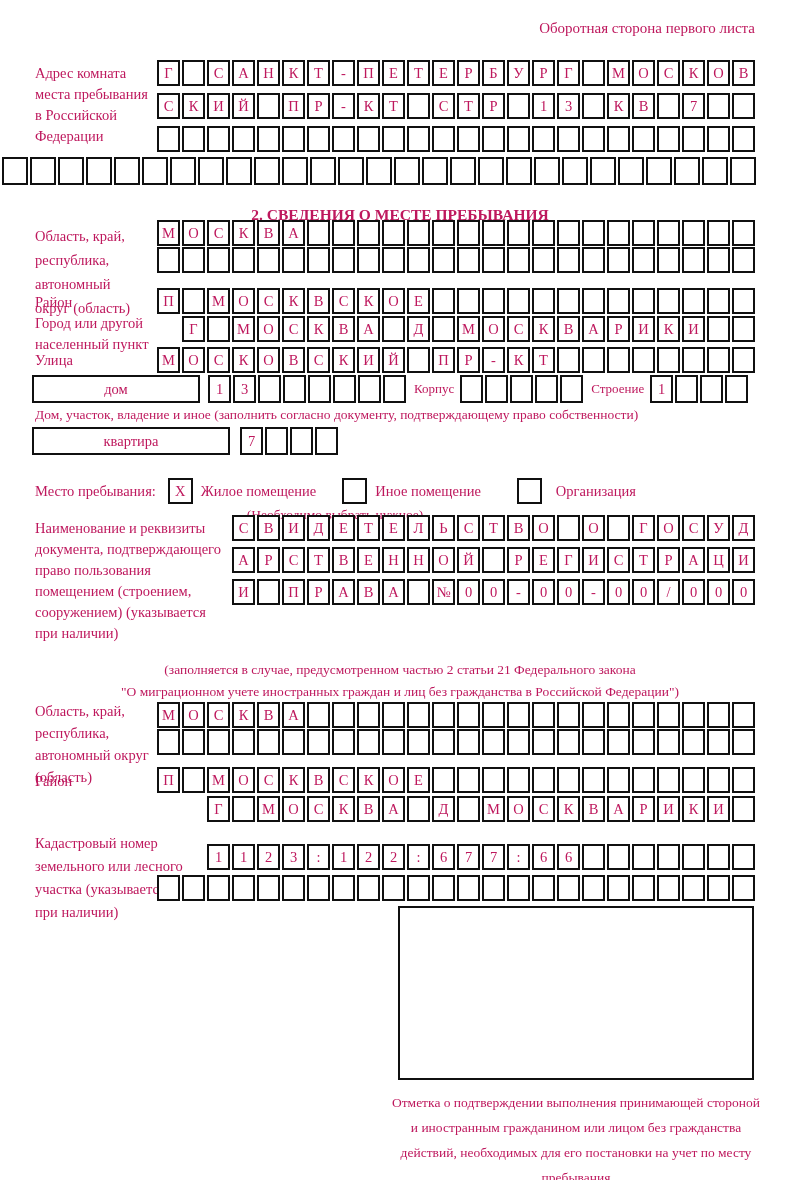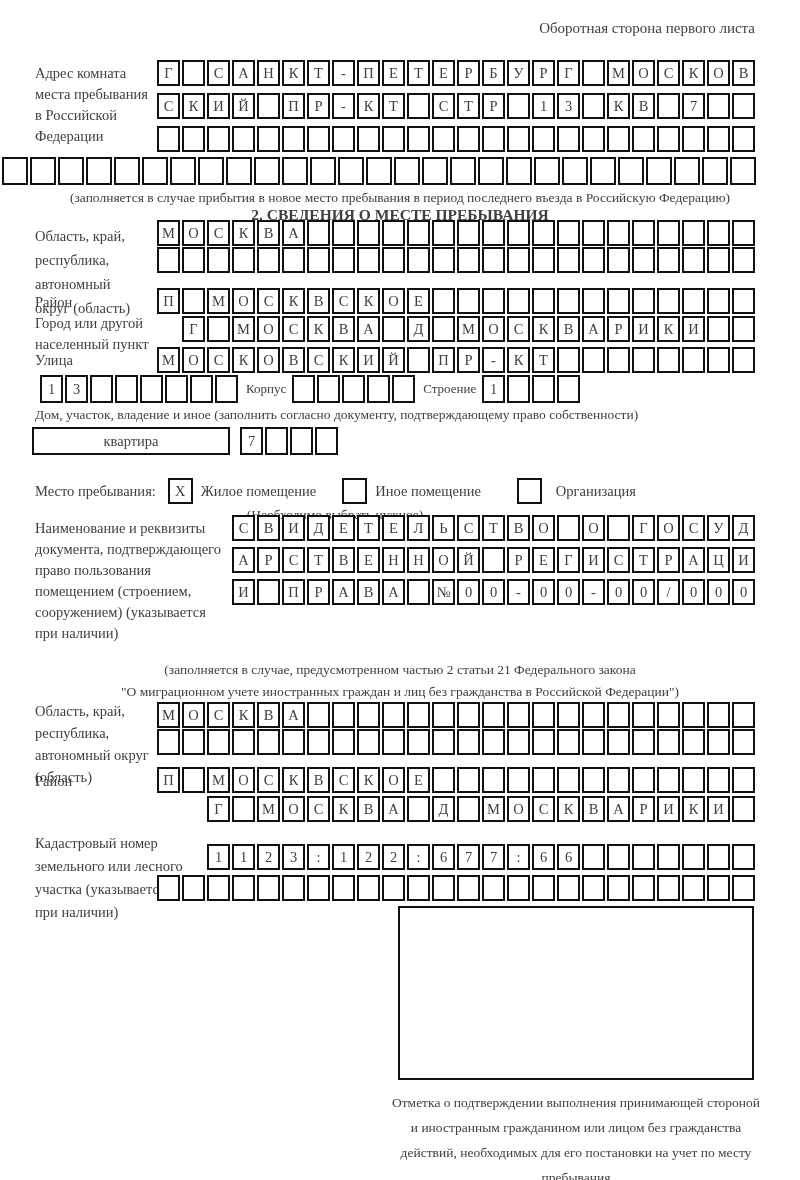--- a/index.html
+++ b/index.html
@@ -1,16 +1,16 @@
 <!DOCTYPE html>
 <html><head>
 <meta charset="utf-8">
 <style>
   html,body{margin:0;padding:0;background:#fff;}
-  #page{position:relative;width:800px;height:1180px;background:#fff;color:#404040;
+  #page{position:relative;width:800px;height:1180px;background:#fff;color:#be185d;
         font-family:"Liberation Serif","DejaVu Serif",serif;overflow:hidden;}
   .lbl{position:absolute;left:35px;font-size:14.5px;line-height:21px;white-space:pre-line;}
   .cap{position:absolute;font-size:13.5px;}
   .center{left:0;width:800px;text-align:center;}
   .boxrow{position:absolute;right:45px;display:flex;gap:2px;}
   .boxrow.leftrow{right:auto;}
   .cell{box-sizing:border-box;width:23px;height:26px;border:2px solid #101010;
         display:inline-flex;align-items:center;justify-content:center;
         font-size:14.5px;background:#fff;flex:none;}
   .wcell .cell{width:26px;height:28px;}
@@ -138,21 +138,20 @@
       <span class="cell"></span>
       <span class="cell"></span>
       <span class="cell"></span>
       <span class="cell"></span>
       <span class="cell"></span>
       <span class="cell"></span>
       <span class="cell"></span>
       <span class="cell"></span>
       <span class="cell"></span>
     </div>
-  <div class="cap center" style="top:190px;">(заполняется в случае прибытия в новое место пребывания в период последнего въезда в Российскую Федерацию)</div>
 
   <div class="title center" style="top:206px;">2. СВЕДЕНИЯ О МЕСТЕ ПРЕБЫВАНИЯ</div>
 
   <div class="lbl" style="top:224px;line-height:24px;">Область, край,
 республика,
 автономный
 округ (область)</div>
   <div class="boxrow" style="top:220px;">
       <span class="cell">М</span>
       <span class="cell">О</span>
@@ -284,20 +283,21 @@
       <span class="cell"></span>
       <span class="cell"></span>
       <span class="cell"></span>
       <span class="cell"></span>
       <span class="cell"></span>
       <span class="cell"></span>
       <span class="cell"></span>
     </div>
 
   <div class="hrow" style="top:375px;">
+    <div class="wbox" style="width:168px;">дом</div>
     <div class="cells h28" style="margin-left:8px;">
         <span class="cell">1</span>
         <span class="cell">3</span>
         <span class="cell"></span>
         <span class="cell"></span>
         <span class="cell"></span>
         <span class="cell"></span>
         <span class="cell"></span>
         <span class="cell"></span>
       </div>

